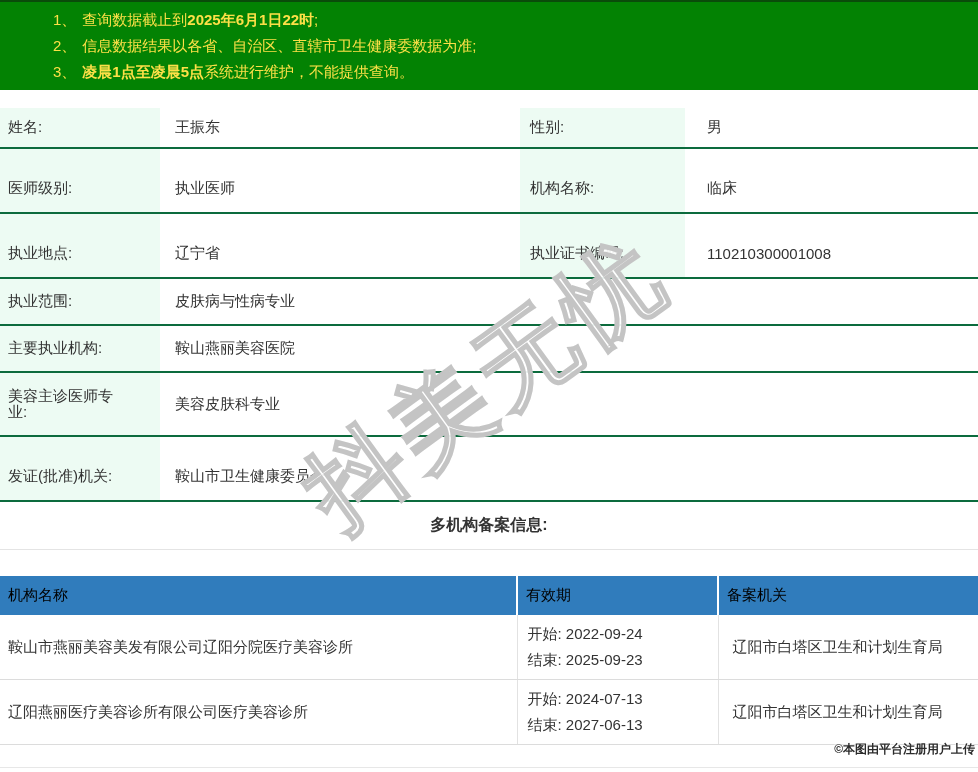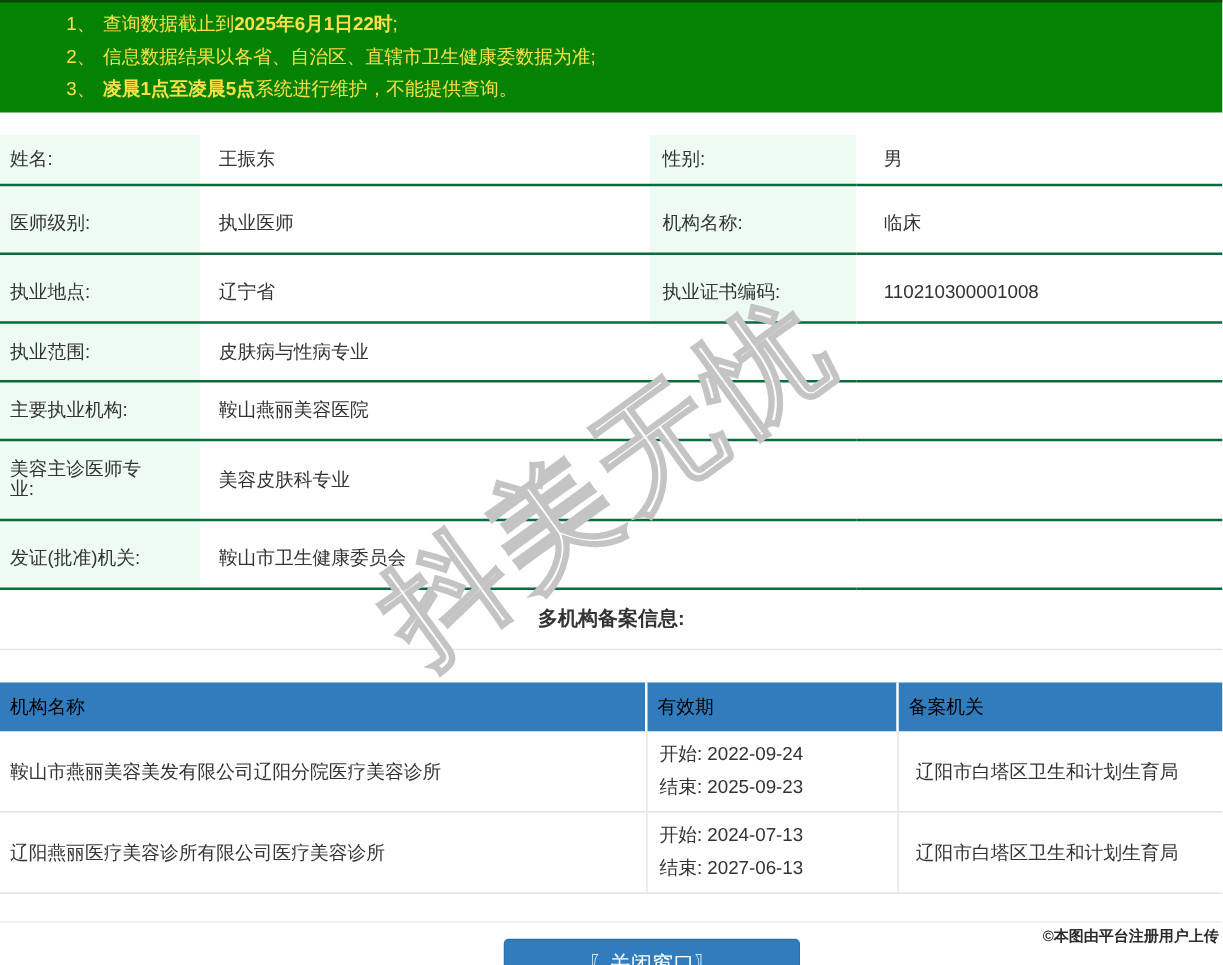--- a/index.html
+++ b/index.html
@@ -17,21 +17,21 @@
   .notice .bold{font-weight:bold;}
   
   .info-table{width:978px;border-collapse:collapse;margin-top:18px;font-size:15px;table-layout:fixed;}
   .info-table td{border-bottom:2px solid #0c6b3d;vertical-align:middle;}
   .cell-label{background:#edfbf3;padding-left:8px;}
   .cell-label .lbl{display:inline-block;max-width:116px;line-height:16px;}
   .cell-v1{padding-left:15px;}
   .cell-l2{background:#edfbf3;padding-left:10px;margin-top:18px;}
   .cell-v2{padding-left:22px;}
   .r-a td{padding-top:10px;padding-bottom:10px;}
-  .r-b td{padding-top:20px;padding-bottom:14px;}
+  .r-b td{padding-top:30px;padding-bottom:14px;}
   .r-c td{padding-top:13px;padding-bottom:13px;}
   .r-d td{padding-top:15px;padding-bottom:15px;}
   .section-row td{
     border-bottom:1px solid #e4e4e4;text-align:center;font-weight:bold;
     font-size:16px;padding-top:13px;padding-bottom:13px;color:#333;
   }
   
   .filing-table{width:978px;border-collapse:collapse;margin-top:26px;font-size:15px;table-layout:fixed;}
   .filing-table th{
     background:#307cbc;color:#000000;font-weight:normal;text-align:left;

